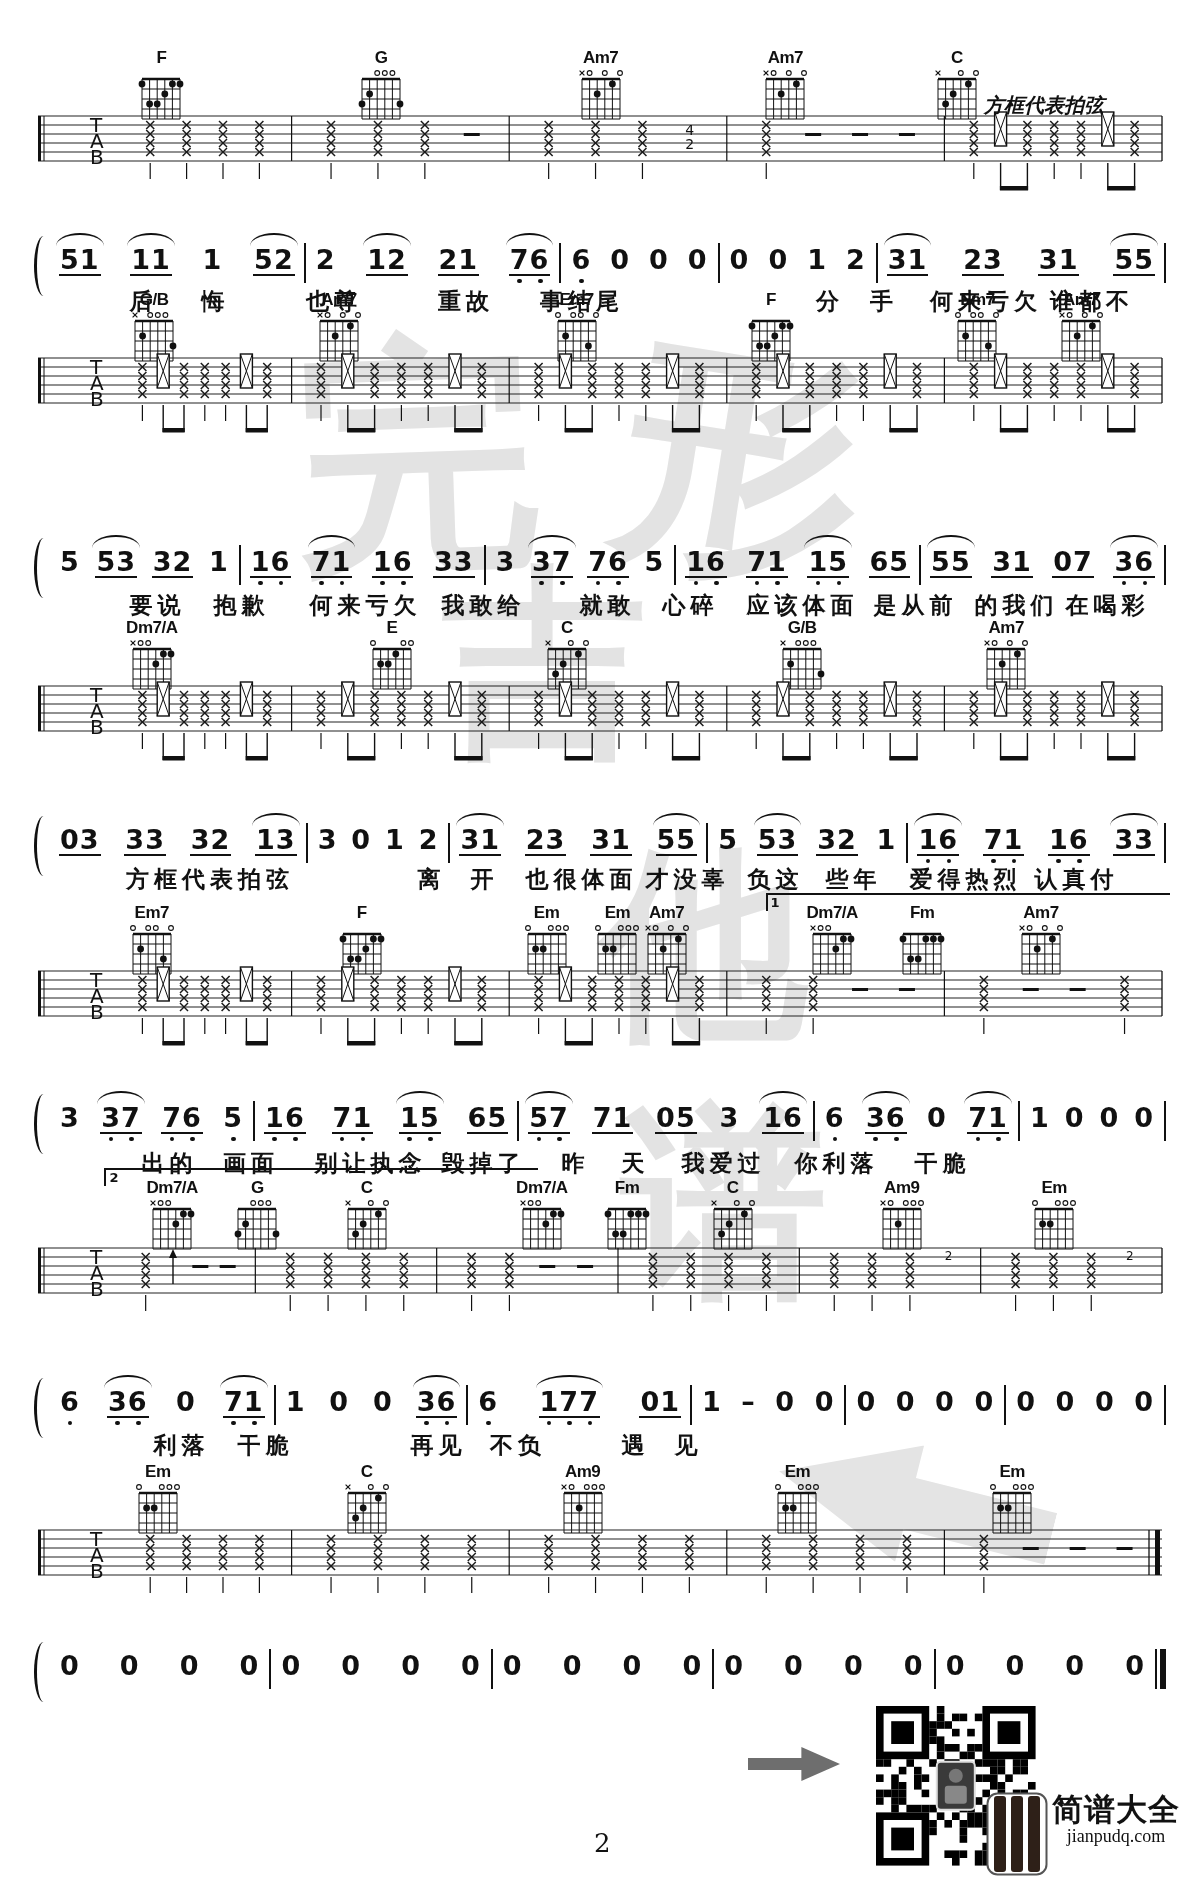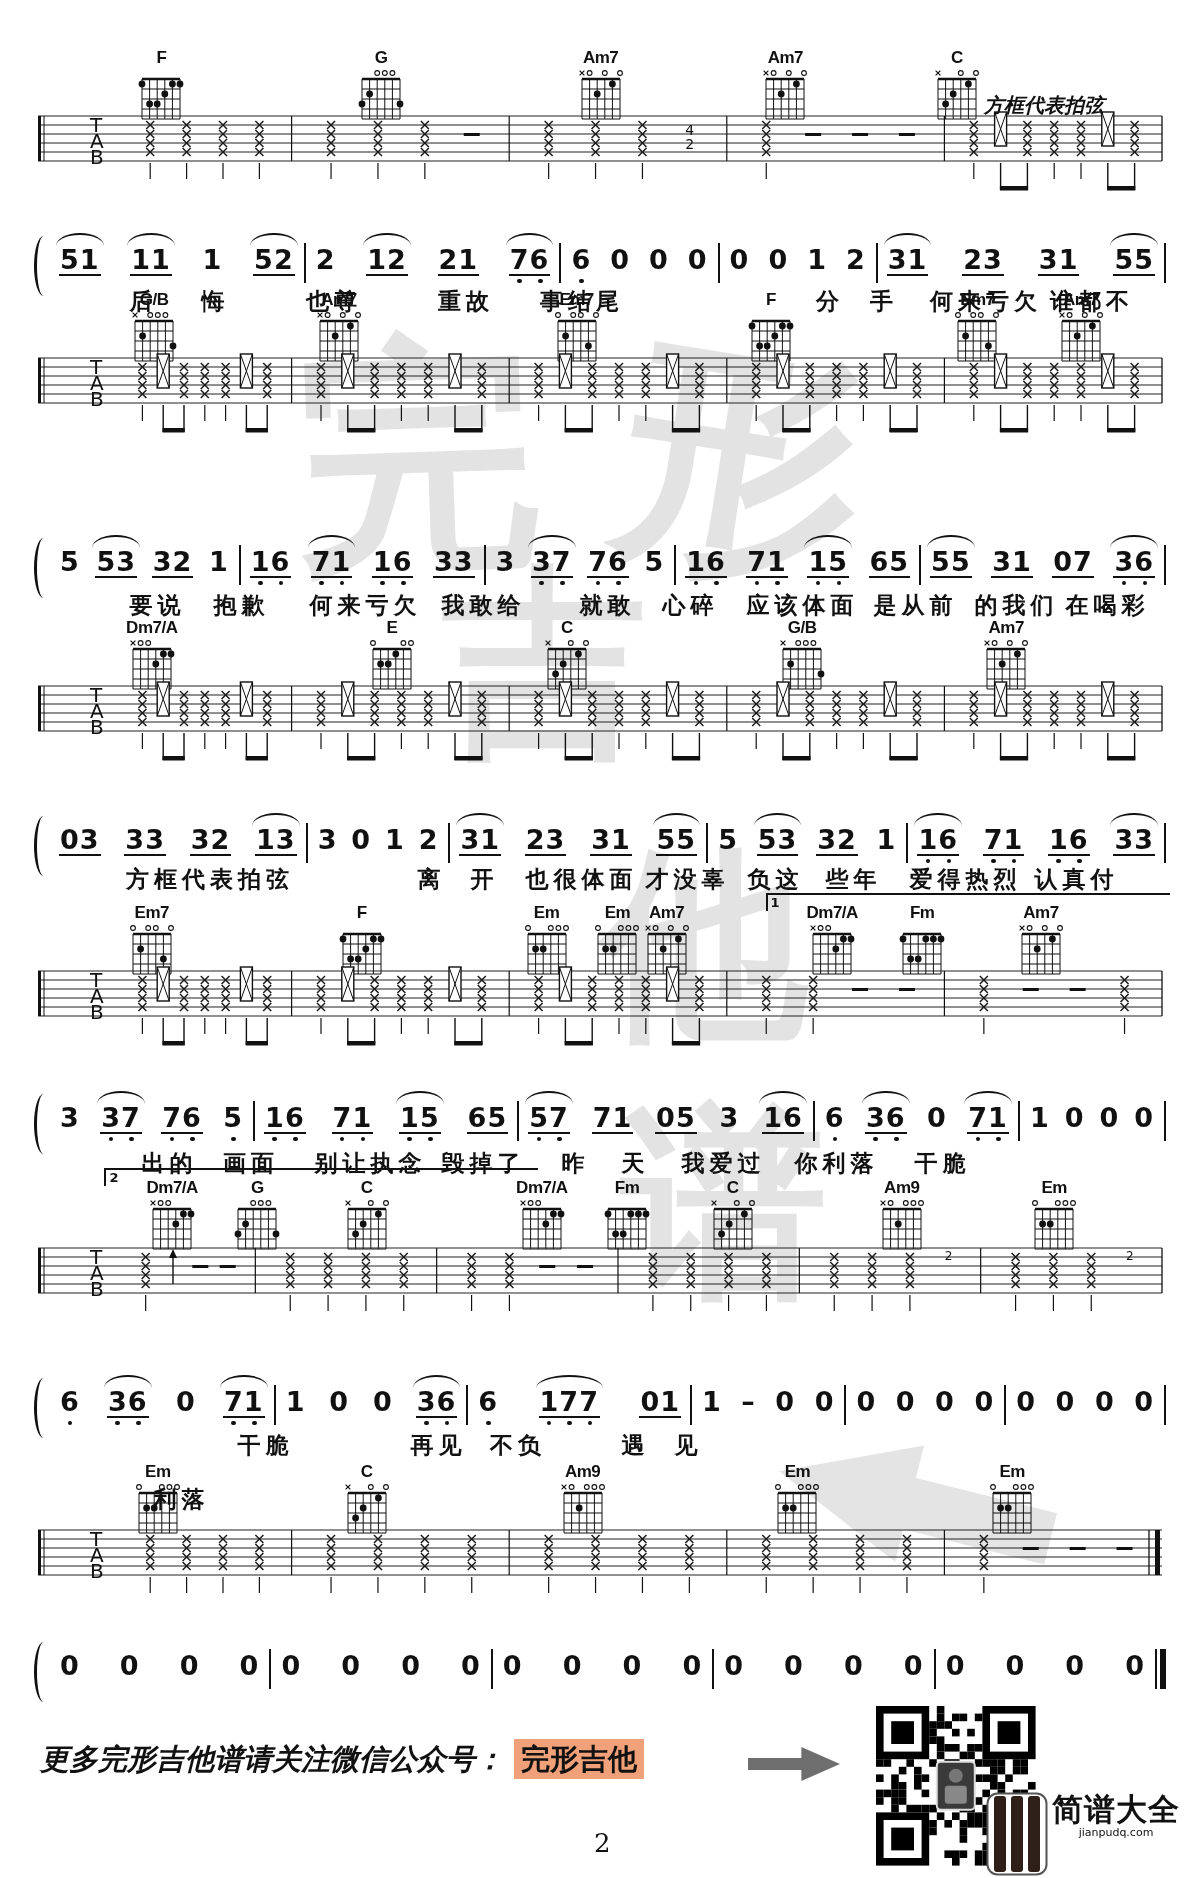--- a/index.html
+++ b/index.html
@@ -32,21 +32,21 @@
       font-family:"DejaVu Serif",serif;z-index:1;white-space:nowrap;}
   .promo{position:absolute;left:40px;top:1740px;font-size:29px;font-weight:bold;font-style:italic;
       font-family:"DejaVu Serif",serif;z-index:1;white-space:nowrap;}
   .promo .hl{background:#f0a179;padding:3px 7px;font-style:normal;}
   .fatarrow{position:absolute;left:748px;top:1747px;width:92px;height:34px;background:#6e6e6e;z-index:1;
       clip-path:polygon(0 32%,58% 32%,58% 0,100% 50%,58% 100%,58% 68%,0 68%);}
   .qr{position:absolute;left:874px;top:1704px;z-index:1;}
   .sitelogo{position:absolute;left:986px;top:1792px;z-index:2;display:flex;align-items:flex-start;}
   .sitetxt{margin-left:4px;text-align:center;}
   .sitename{font-size:31px;font-weight:bold;letter-spacing:1px;line-height:1.1;}
-  .siteurl{font-size:11px;line-height:1.2;}
+  .siteurl{font-size:18px;line-height:1.2;font-family:Liberation Serif, serif;}
   .pageno{position:absolute;left:594px;top:1828px;font-size:26px;z-index:1;
       font-family:"DejaVu Serif",serif;}
   svg text{font-family:"DejaVu Sans",sans-serif;}
 </style>
 </head>
 <body>
 
 <div id="page">
   <div id="wmhost">
       <span class="wm" style="left: 295px; top: 335px; font-size: 245px; transform: rotate(-2deg);">完</span>
@@ -2084,21 +2084,21 @@
         </div>
         <div class="bar"></div>
         <div class="meas" style="flex-grow: 4;">
           <span class="grp">0</span>
           <span class="grp">0</span>
           <span class="grp">0</span>
           <span class="grp">0</span>
         </div>
         <div class="bar"></div>
       </div>
-      <span class="lyr" style="left: 153.6px; top: 1484px;">利落</span>
+      <span class="lyr" style="left: 153.6px; top: 1430px;">利落</span>
       <span class="lyr" style="left: 237.6px; top: 1430px;">干脆</span>
       <span class="lyr" style="left: 410.4px; top: 1430px;">再见</span>
       <span class="lyr" style="left: 490px; top: 1430px; font-family: Liberation Serif, serif;">不负</span>
       <span class="lyr" style="left: 621.6px; top: 1430px;">遇</span>
       <span class="lyr" style="left: 674.4px; top: 1430px;">见</span>
       <div class="chord" style="left: 130.8px; top: 1462px;"><div class="lbl">Em</div><svg width="50" height="58" viewBox="0 0 50 58">
           <line x1="6" y1="13" x2="44" y2="13" stroke="#111" stroke-width="2.6"></line>
           <line x1="6" y1="23" x2="44" y2="23" stroke="#111" stroke-width="1"></line>
           <line x1="6" y1="33" x2="44" y2="33" stroke="#111" stroke-width="1"></line>
           <line x1="6" y1="43" x2="44" y2="43" stroke="#111" stroke-width="1"></line>
@@ -2407,24 +2407,20 @@
         </div>
         <div class="endbar">
           <i style="width: 2px;"></i>
           <i style="width: 6px;"></i>
         </div>
       </div>
     </div>
 
   <div class="tabnote">方框代表拍弦</div>
 
-  <div class="promo">
-    <span>更多完形吉他谱请关注微信公众号：</span>
-    <span class="hl">完形吉他</span>
-  </div>
   <div class="fatarrow"></div>
   <div class="qr" id="qrhost"><svg width="163.6" height="163.6" viewBox="0 0 163.6 163.6">
         <rect x="0" y="0" width="163.6" height="163.6" fill="#fff"></rect>
         <rect x="62.8" y="2" width="7.6" height="7.6" fill="#000"></rect>
         <rect x="62.8" y="9.6" width="7.6" height="7.6" fill="#000"></rect>
         <rect x="78" y="9.6" width="7.6" height="7.6" fill="#000"></rect>
         <rect x="85.6" y="9.6" width="7.6" height="7.6" fill="#000"></rect>
         <rect x="100.8" y="9.6" width="7.6" height="7.6" fill="#000"></rect>
         <rect x="55.199999999999996" y="17.2" width="7.6" height="7.6" fill="#000"></rect>
         <rect x="62.8" y="17.2" width="7.6" height="7.6" fill="#000"></rect>

